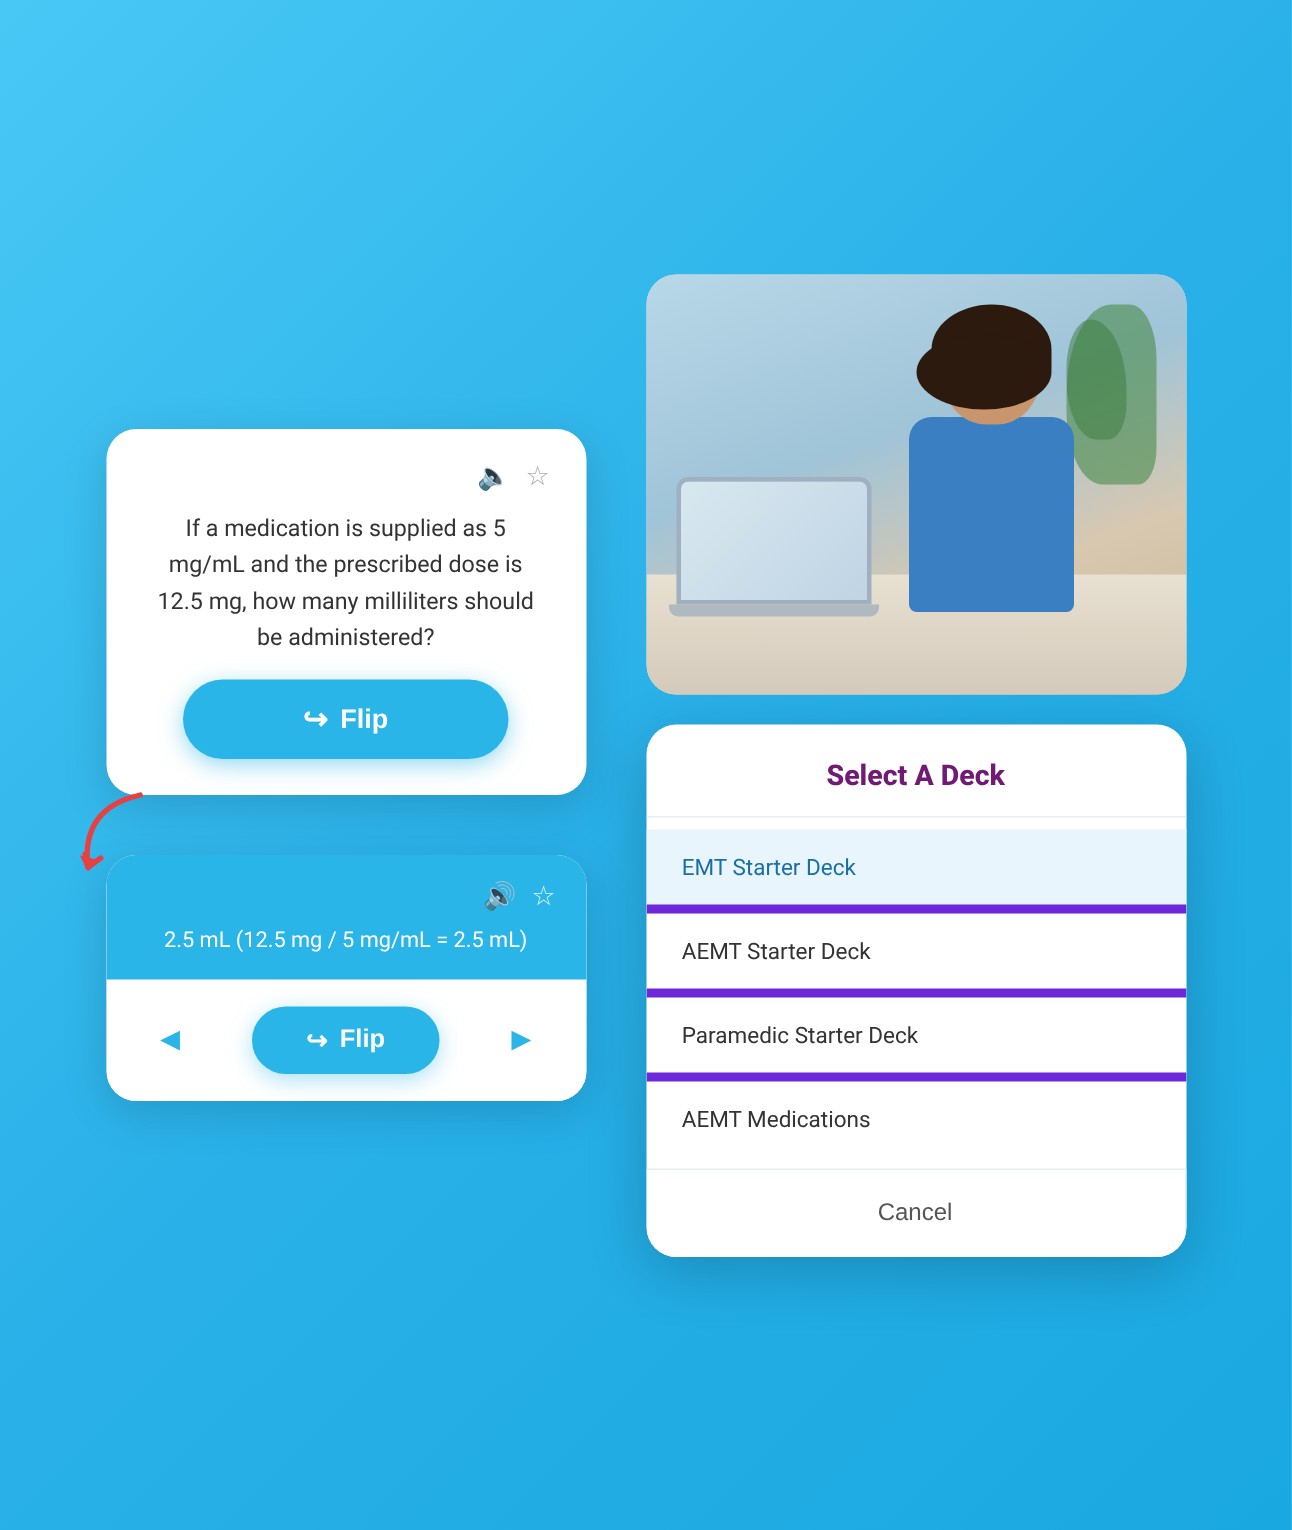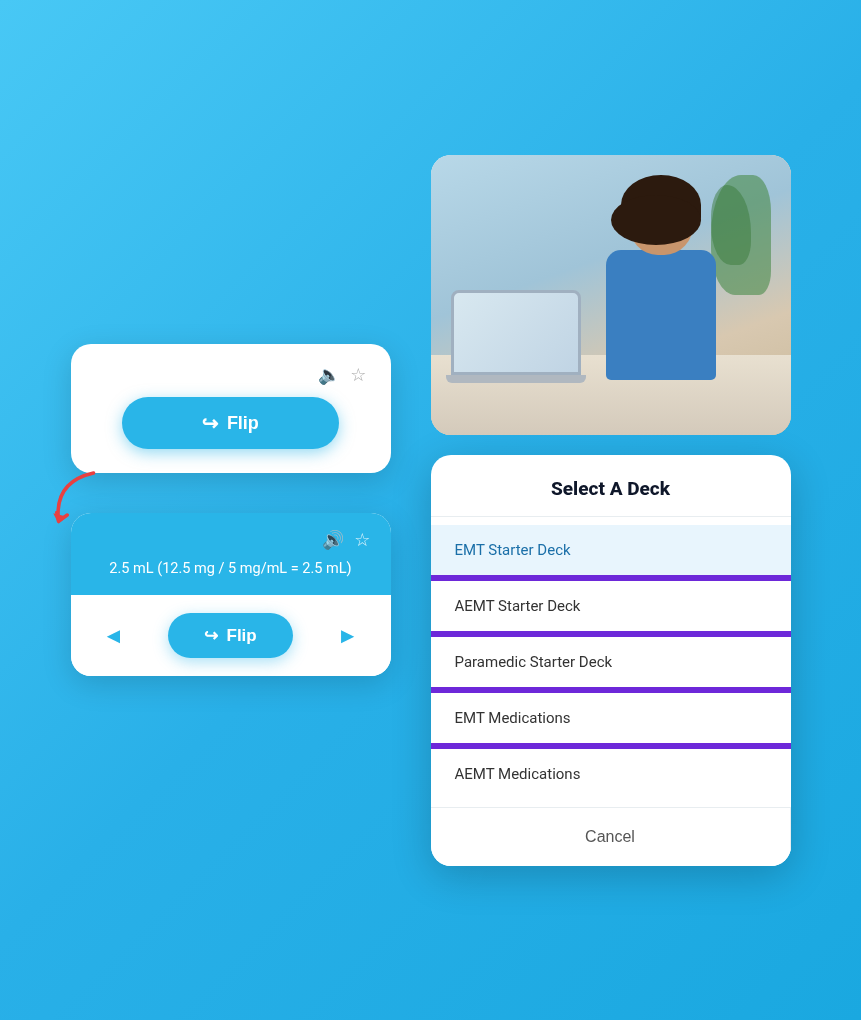--- a/index.html
+++ b/index.html
@@ -289,21 +289,21 @@
 
     .modal-header {
       padding: 22px 24px 16px;
       text-align: center;
       border-bottom: 1px solid #e8edf0;
     }
 
     .modal-title {
       font-size: 19px;
       font-weight: 800;
-      color: #0f172a;
+      color: #701a75;
     }
 
     .deck-list {
       padding: 8px 0;
     }
 
     .deck-item {
       padding: 16px 24px;
       font-size: 15px;
       color: #333;
@@ -355,20 +355,21 @@
 
 <div class="main-container">
 
   <div class="left-section">
 
     <div class="card-front">
       <div class="card-icons">
         <span class="card-icon">🔈</span>
         <span class="card-icon">☆</span>
       </div>
+      <div class="card-front-text">If a medication is supplied as 5 mg/mL and the prescribed dose is 12.5 mg, how many milliliters should be administered?</div>
       <button class="flip-btn">
         <span class="flip-icon">↪</span>
         <span>Flip</span>
       </button>
     </div>
 
     <div style="position: relative; height: 0; overflow: visible; z-index: 10;">
       <svg class="curved-arrow" style="position: absolute; left: -30px; top: -30px;" viewBox="0 0 80 100" fill="none" xmlns="http://www.w3.org/2000/svg">
         <path d="M 60 10 Q 15 20 20 65 L 18 55 M 20 65 L 30 58" stroke="#e84040" stroke-width="4" stroke-linecap="round" stroke-linejoin="round" fill="none"></path>
         <polygon points="20,68 14,56 30,60" fill="#e84040"></polygon>
@@ -435,23 +436,20 @@
         <div class="deck-item selected">
           <span>EMT Starter Deck</span>
         </div>
         <div class="deck-item">
           <span>AEMT Starter Deck</span>
         </div>
         <div class="deck-item">
           <span>Paramedic Starter Deck</span>
         </div>
         <div class="deck-item">
-          <span>EMT Medications</span>
-        </div>
-        <div class="deck-item">
           <span>AEMT Medications</span>
         </div>
       </div>
 
       <div class="modal-footer">
         <button class="modal-btn cancel">Cancel</button>
       </div>
     </div>
 
   </div>

